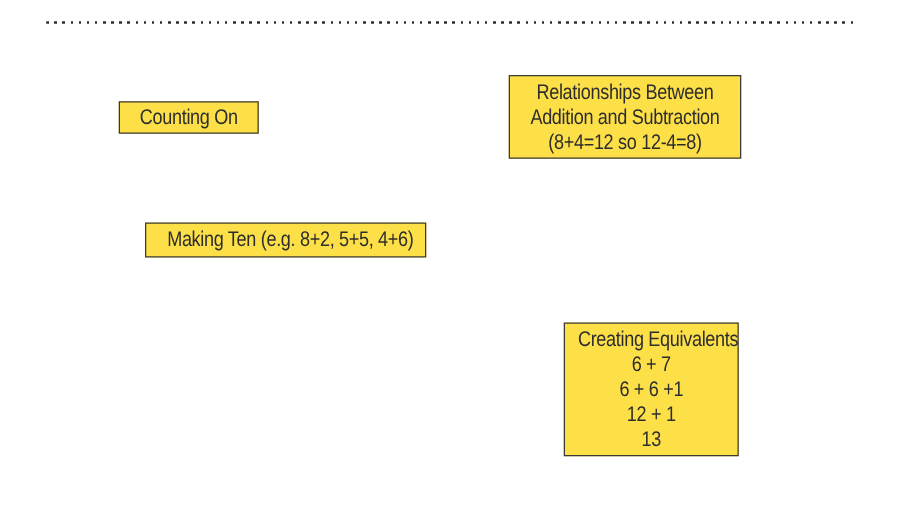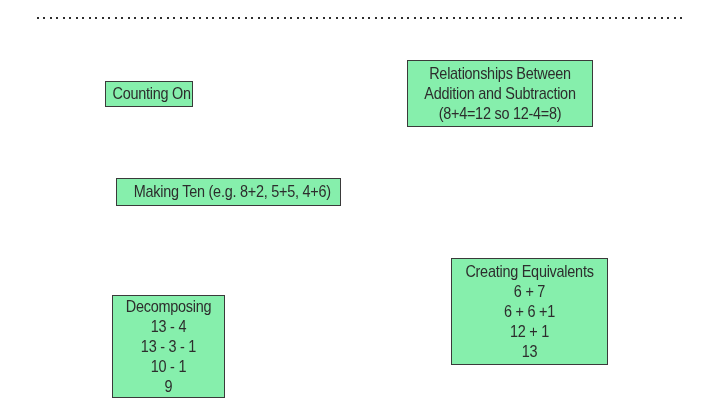--- a/index.html
+++ b/index.html
@@ -20,40 +20,40 @@
     position: absolute;
     left: 37px;
     top: 17px;
     width: 646px;
     height: 2px;
     background: repeating-linear-gradient(to right, #2e2e2e 0 2px, transparent 2px 6.5px);
   }
   .box {
     position: absolute;
     border: 1.5px solid #3a3a3a;
-    background: #86efac;
+    background: #fde047;
     display: flex;
     align-items: center;
     justify-content: center;
     text-align: center;
     box-sizing: border-box;
   }
   .inner {
     width: 100%;
     transform: scaleX(0.85);
     transform-origin: 50% 50%;
     font-size: 17px;
     letter-spacing: -0.3px;
     line-height: 20px;
     white-space: nowrap;
   }
-  #box-counting-on      { left: 105px;  top: 81px;  width: 88px;  height: 26px; }
+  #box-counting-on      { left: 95px;  top: 81px;  width: 112px;  height: 26px; }
   #box-relationships    { left: 407px; top: 60px;  width: 186px; height: 67px; }
   #box-making-ten       { left: 116px; top: 178px; width: 225px; height: 28px; }
-  #box-creating-equiv   { left: 451px; top: 258px; width: 157px; height: 107px; }
+  #box-creating-equiv   { left: 451px; top: 258px; width: 140px; height: 107px; }
   #box-decomposing      { left: 112px; top: 295px; width: 113px; height: 103px; }
   #box-creating-equiv .inner,
   #box-decomposing .inner { line-height: 20px; }
 </style>
 </head>
 <body>
 
 <div class="canvas">
 
   <div class="dotted-line"></div>
@@ -81,23 +81,14 @@
   <div class="box" id="box-creating-equiv">
     <div class="inner">
       <div>Creating Equivalents</div>
       <div>6 + 7</div>
       <div>6 + 6 +1</div>
       <div>12 + 1</div>
       <div>13</div>
     </div>
   </div>
 
-  <div class="box" id="box-decomposing">
-    <div class="inner">
-      <div>Decomposing</div>
-      <div>13 - 4</div>
-      <div>13 - 3 - 1</div>
-      <div>10 - 1</div>
-      <div>9</div>
-    </div>
-  </div>
 
 </div>
 
 </body></html>

